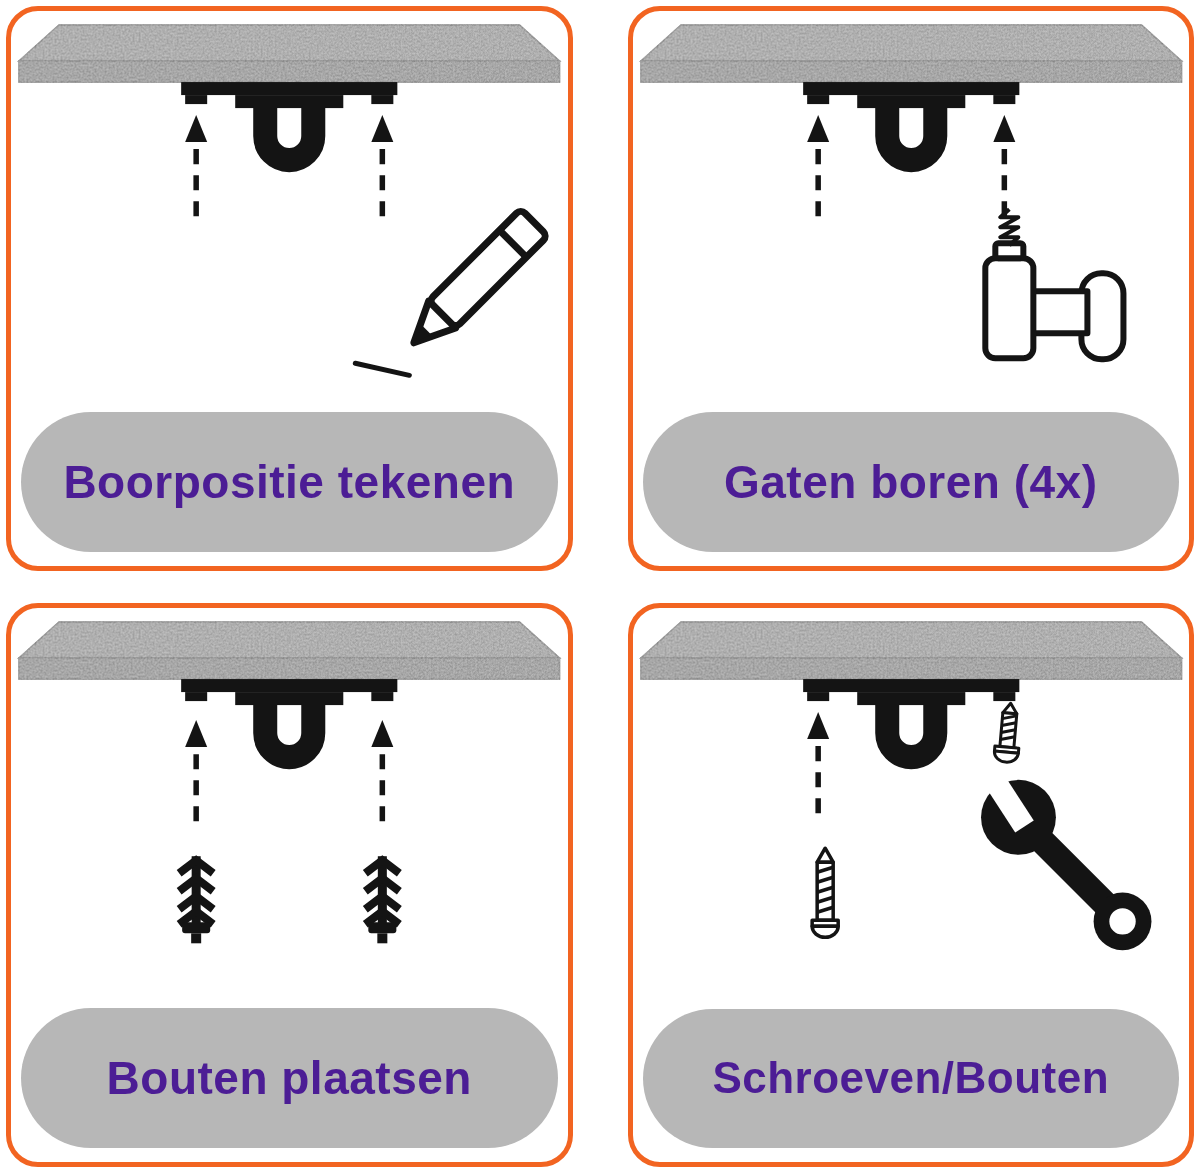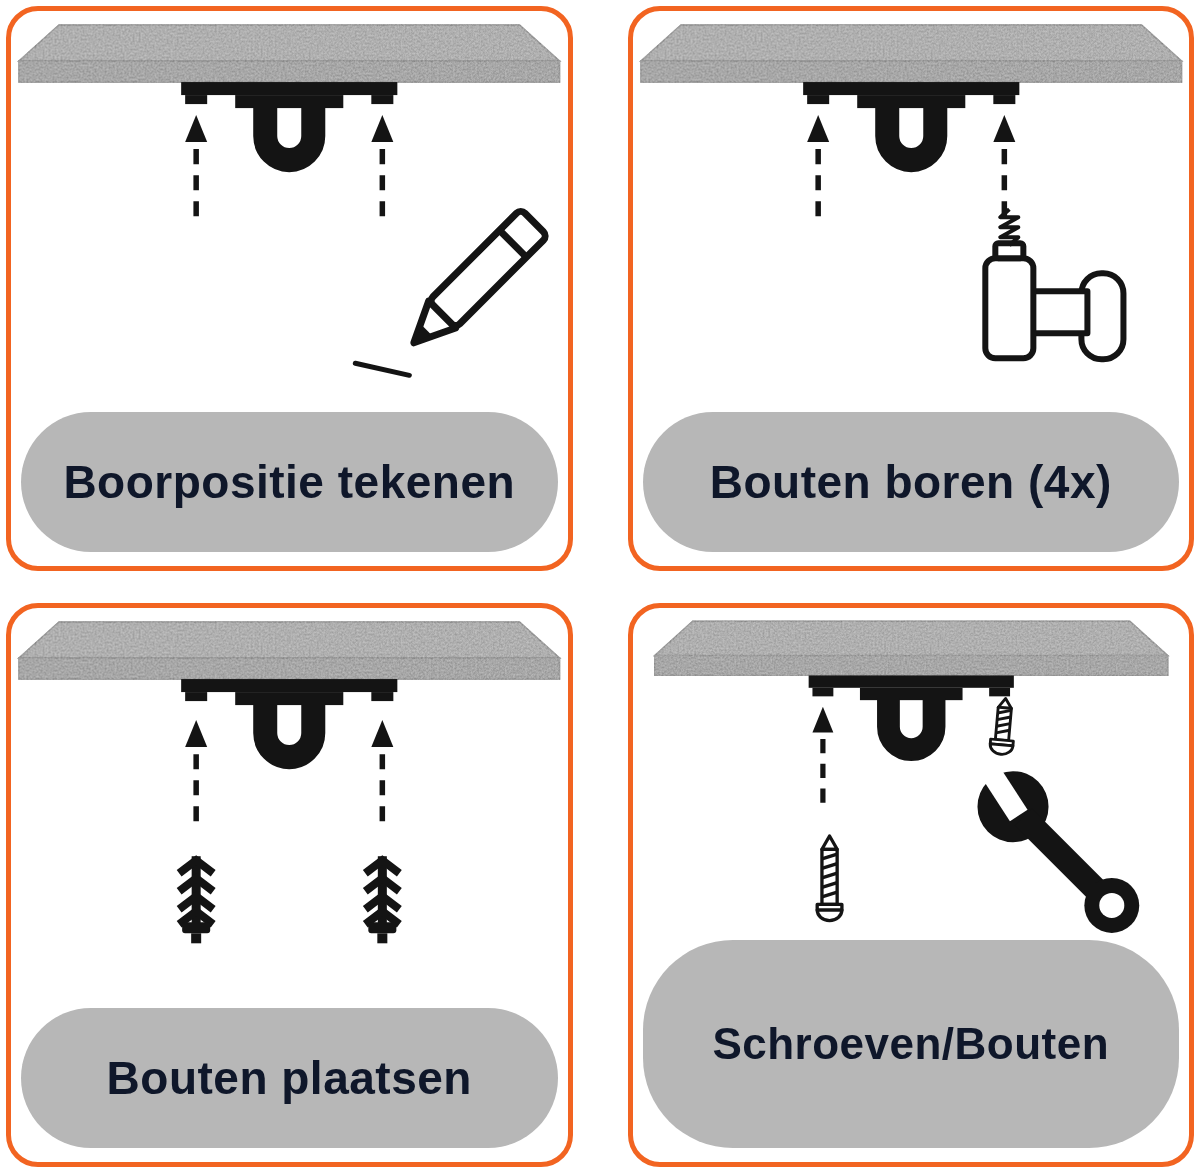--- a/index.html
+++ b/index.html
@@ -37,27 +37,27 @@
   .pill {
     flex: 0 0 auto;
     margin: 0 10px 14px 10px;
     height: 140px;
     background: #b7b7b7;
     border-radius: 90px;
     display: flex;
     align-items: center;
     justify-content: center;
     text-align: center;
-    color: #0f172a;
+    color: #4c1d95;
     font-weight: 700;
     font-size: 46px;
     letter-spacing: 0.5px;
   }
   .pill.tall {
-    height: 208px;
+    height: 139px;
     flex-direction: column;
     font-size: 44px;
     line-height: 1.55;
   }
   .pill span { display: block; }
 </style>
 </head>
 <body>
 
 <svg width="0" height="0" style="position:absolute" aria-hidden="true">
@@ -132,21 +132,21 @@
       </g>
       <g fill="#ffffff" stroke="#141414" stroke-width="6" stroke-linejoin="round">
         <rect x="448" y="262" width="42" height="86" rx="20"></rect>
         <rect x="396" y="280" width="58" height="42"></rect>
         <rect x="352" y="247" width="48" height="100" rx="10"></rect>
         <rect x="362" y="232" width="28" height="15" rx="3"></rect>
         <path d="M376 198 l-9 8 h18 l-18 10 h18 l-18 10 h18 l-9 8" fill="none" stroke-width="4"></path>
       </g>
     </svg>
     <div class="pill">
-      <span>Bouten boren (4x)</span>
+      <span>Gaten boren (4x)</span>
     </div>
   </section>
 
   <section class="panel">
     <svg class="illus" viewBox="0 0 556 400" preserveAspectRatio="xMidYMin meet">
       <g>
         <use href="#slab-hook"></use>
         <use href="#up-arrow" transform="translate(185,112)"></use>
         <use href="#up-arrow" transform="translate(371,112)"></use>
       </g>

